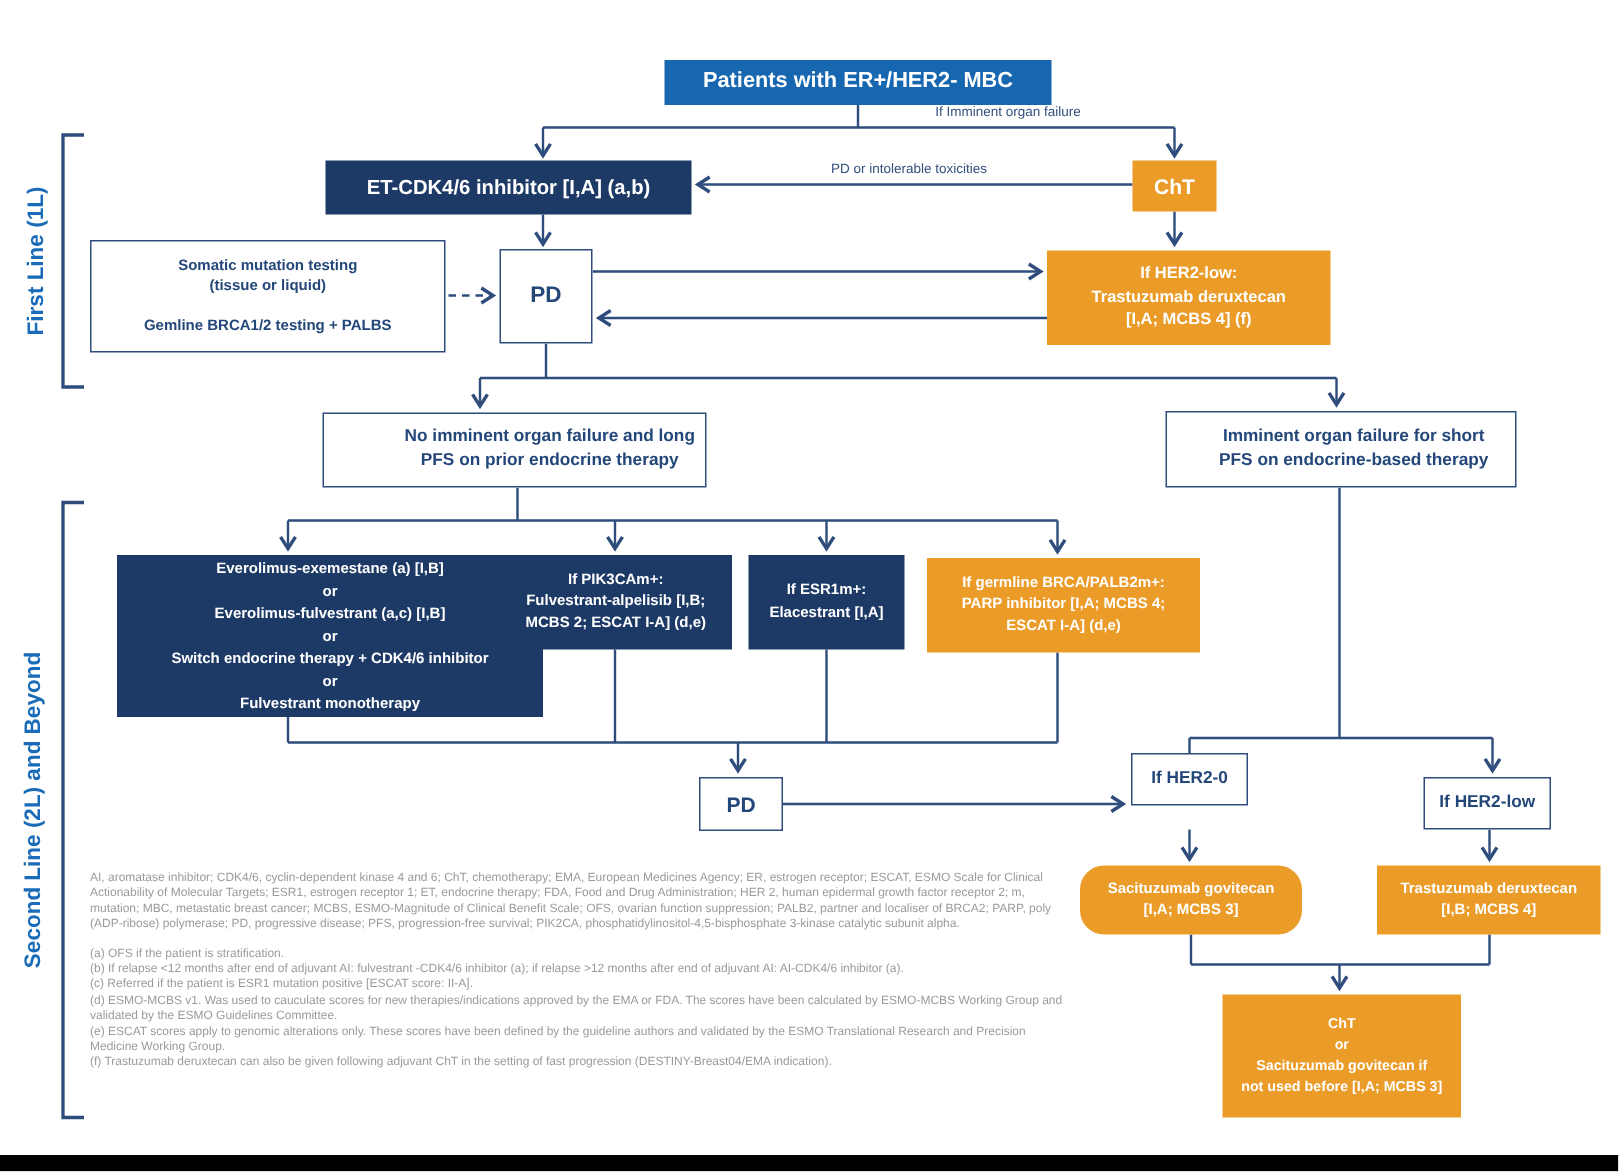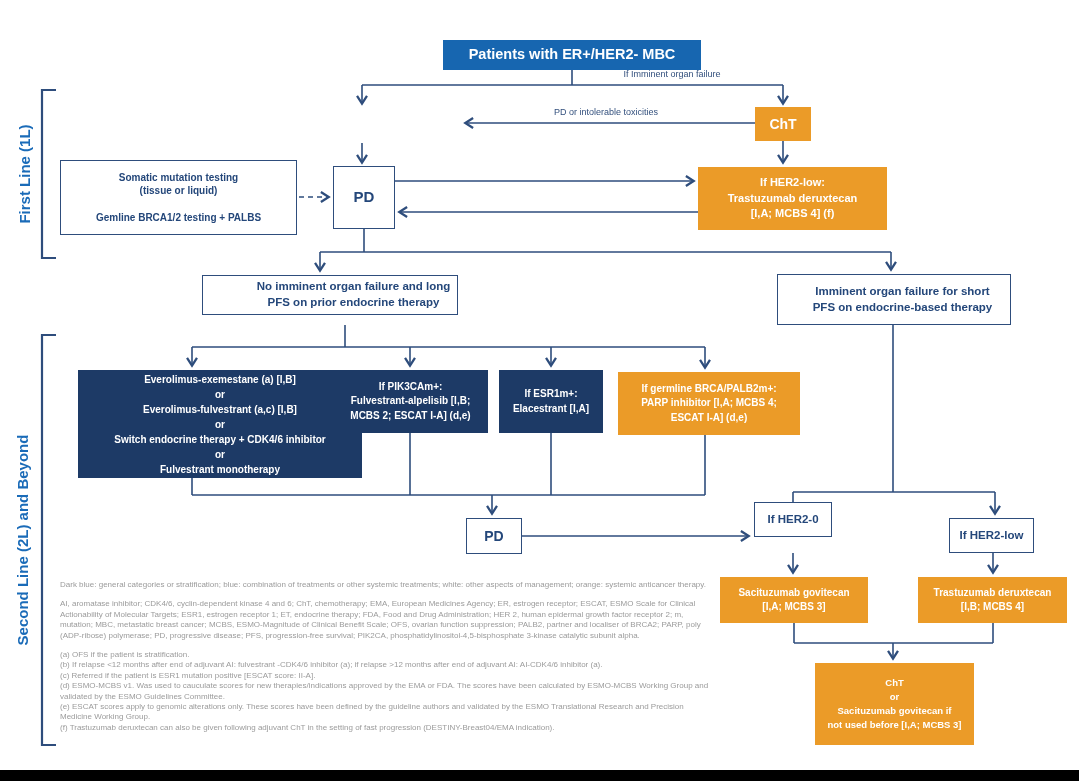--- a/index.html
+++ b/index.html
@@ -104,35 +104,36 @@
   </svg>
 
   <div class="side-label" style="left:24px;top:174px;">First Line (1L)</div>
   <div class="side-label" style="left:22px;top:540px;">Second Line (2L) and Beyond</div>
 
   <div class="edge-label" style="left:672px;top:69px;">If Imminent organ failure</div>
   <div class="edge-label" style="left:606px;top:107px;">PD or intolerable toxicities</div>
 
   <div class="box blue" style="left:443px;top:40px;width:258px;height:30px;font-size:14.5px;">Patients with ER+/HER2- MBC</div>
 
+  <div class="box navy" style="left:217px;top:107px;width:244px;height:36px;font-size:13.5px;">ET-CDK4/6 inhibitor [I,A] (a,b)</div>
 
   <div class="box orange" style="left:755px;top:107px;width:56px;height:34px;font-size:14px;">ChT</div>
 
   <div class="box white" style="left:60px;top:160px;width:237px;height:75px;font-size:10px;line-height:1.32;">Somatic mutation testing
 (tissue or liquid)
 
 Gemline BRCA1/2 testing + PALBS</div>
 
   <div class="box white" style="left:333px;top:166px;width:62px;height:63px;font-size:15px;">PD</div>
 
   <div class="box orange" style="left:698px;top:167px;width:189px;height:63px;font-size:11px;line-height:1.45;">If HER2-low:
 Trastuzumab deruxtecan
 [I,A; MCBS 4] (f)</div>
 
-  <div class="box white" style="left:202px;top:275px;width:256px;height:40px;font-size:11.5px;padding-left:47px;">No imminent organ failure and long
+  <div class="box white" style="left:215px;top:275px;width:256px;height:50px;font-size:11.5px;padding-left:47px;">No imminent organ failure and long
 PFS on prior endocrine therapy</div>
 
   <div class="box white" style="left:777px;top:274px;width:234px;height:51px;font-size:11.5px;padding-left:17px;">Imminent organ failure for short
 PFS on endocrine-based therapy</div>
 
   <div class="box navy" style="left:62px;top:370px;width:284px;height:108px;font-size:10px;line-height:1.5;margin-left:16px;">Everolimus-exemestane (a) [I,B]
 or
 Everolimus-fulvestrant (a,c) [I,B]
 or
 Switch endocrine therapy + CDK4/6 inhibitor
@@ -149,33 +150,32 @@
   <div class="box orange" style="left:618px;top:372px;width:182px;height:63px;font-size:10px;line-height:1.45;">If germline BRCA/PALB2m+:
 PARP inhibitor [I,A; MCBS 4;
 ESCAT I-A] (d,e)</div>
 
   <div class="box white" style="left:466px;top:518px;width:56px;height:36px;font-size:14px;">PD</div>
 
   <div class="box white" style="left:754px;top:502px;width:78px;height:35px;font-size:11.5px;">If HER2-0</div>
 
   <div class="box white" style="left:949px;top:518px;width:85px;height:35px;font-size:11.5px;">If HER2-low</div>
 
-  <div class="box orange" style="left:720px;top:577px;width:148px;height:46px;font-size:10px;line-height:1.4;">Sacituzumab govitecan
+  <div class="box orange" style="left:720px;top:577px;width:148px;height:46px;font-size:10px;line-height:1.4;border-radius:16px;">Sacituzumab govitecan
 [I,A; MCBS 3]</div>
 
   <div class="box orange" style="left:918px;top:577px;width:149px;height:46px;font-size:10px;line-height:1.4;">Trastuzumab deruxtecan
 [I,B; MCBS 4]</div>
 
   <div class="box orange" style="left:815px;top:663px;width:159px;height:82px;font-size:9.5px;line-height:1.45;">ChT
 or
 Sacituzumab govitecan if
 not used before [I,A; MCBS 3]</div>
 
   <div class="footnotes">
-    <p class="para">Dark blue: general categories or stratification; blue: combination of treatments or other systemic treatments; white: other aspects of management; orange: systemic anticancer therapy.</p>
     <p class="para">AI, aromatase inhibitor; CDK4/6, cyclin-dependent kinase 4 and 6; ChT, chemotherapy; EMA, European Medicines Agency; ER, estrogen receptor; ESCAT, ESMO Scale for Clinical Actionability of Molecular Targets; ESR1, estrogen receptor 1; ET, endocrine therapy; FDA, Food and Drug Administration; HER 2, human epidermal growth factor receptor 2; m, mutation; MBC, metastatic breast cancer; MCBS, ESMO-Magnitude of Clinical Benefit Scale; OFS, ovarian function suppression; PALB2, partner and localiser of BRCA2; PARP, poly (ADP-ribose) polymerase; PD, progressive disease;  PFS, progression-free survival; PIK2CA, phosphatidylinositol-4,5-bisphosphate 3-kinase catalytic subunit alpha.</p>
     <div class="note">(a) OFS if the patient is stratification.</div>
     <div class="note">(b) If relapse &lt;12 months after end of adjuvant AI: fulvestrant -CDK4/6 inhibitor (a); if relapse &gt;12 months after end of adjuvant AI: AI-CDK4/6 inhibitor (a).</div>
     <div class="note">(c) Referred if the patient is ESR1 mutation positive [ESCAT score: II-A].</div>
     <div class="note">(d) ESMO-MCBS v1. Was used to cauculate scores for new therapies/indications approved by the EMA or FDA. The scores have been calculated by ESMO-MCBS Working Group and validated by the ESMO Guidelines Committee.</div>
     <div class="note">(e) ESCAT scores apply to genomic alterations only. These scores have been defined by the guideline authors and validated by the ESMO Translational Research and Precision Medicine Working Group.</div>
     <div class="note">(f) Trastuzumab deruxtecan can also be given following adjuvant ChT in the setting of fast progression (DESTINY-Breast04/EMA indication).</div>
   </div>
 
   <div class="bottom-bar"></div>

